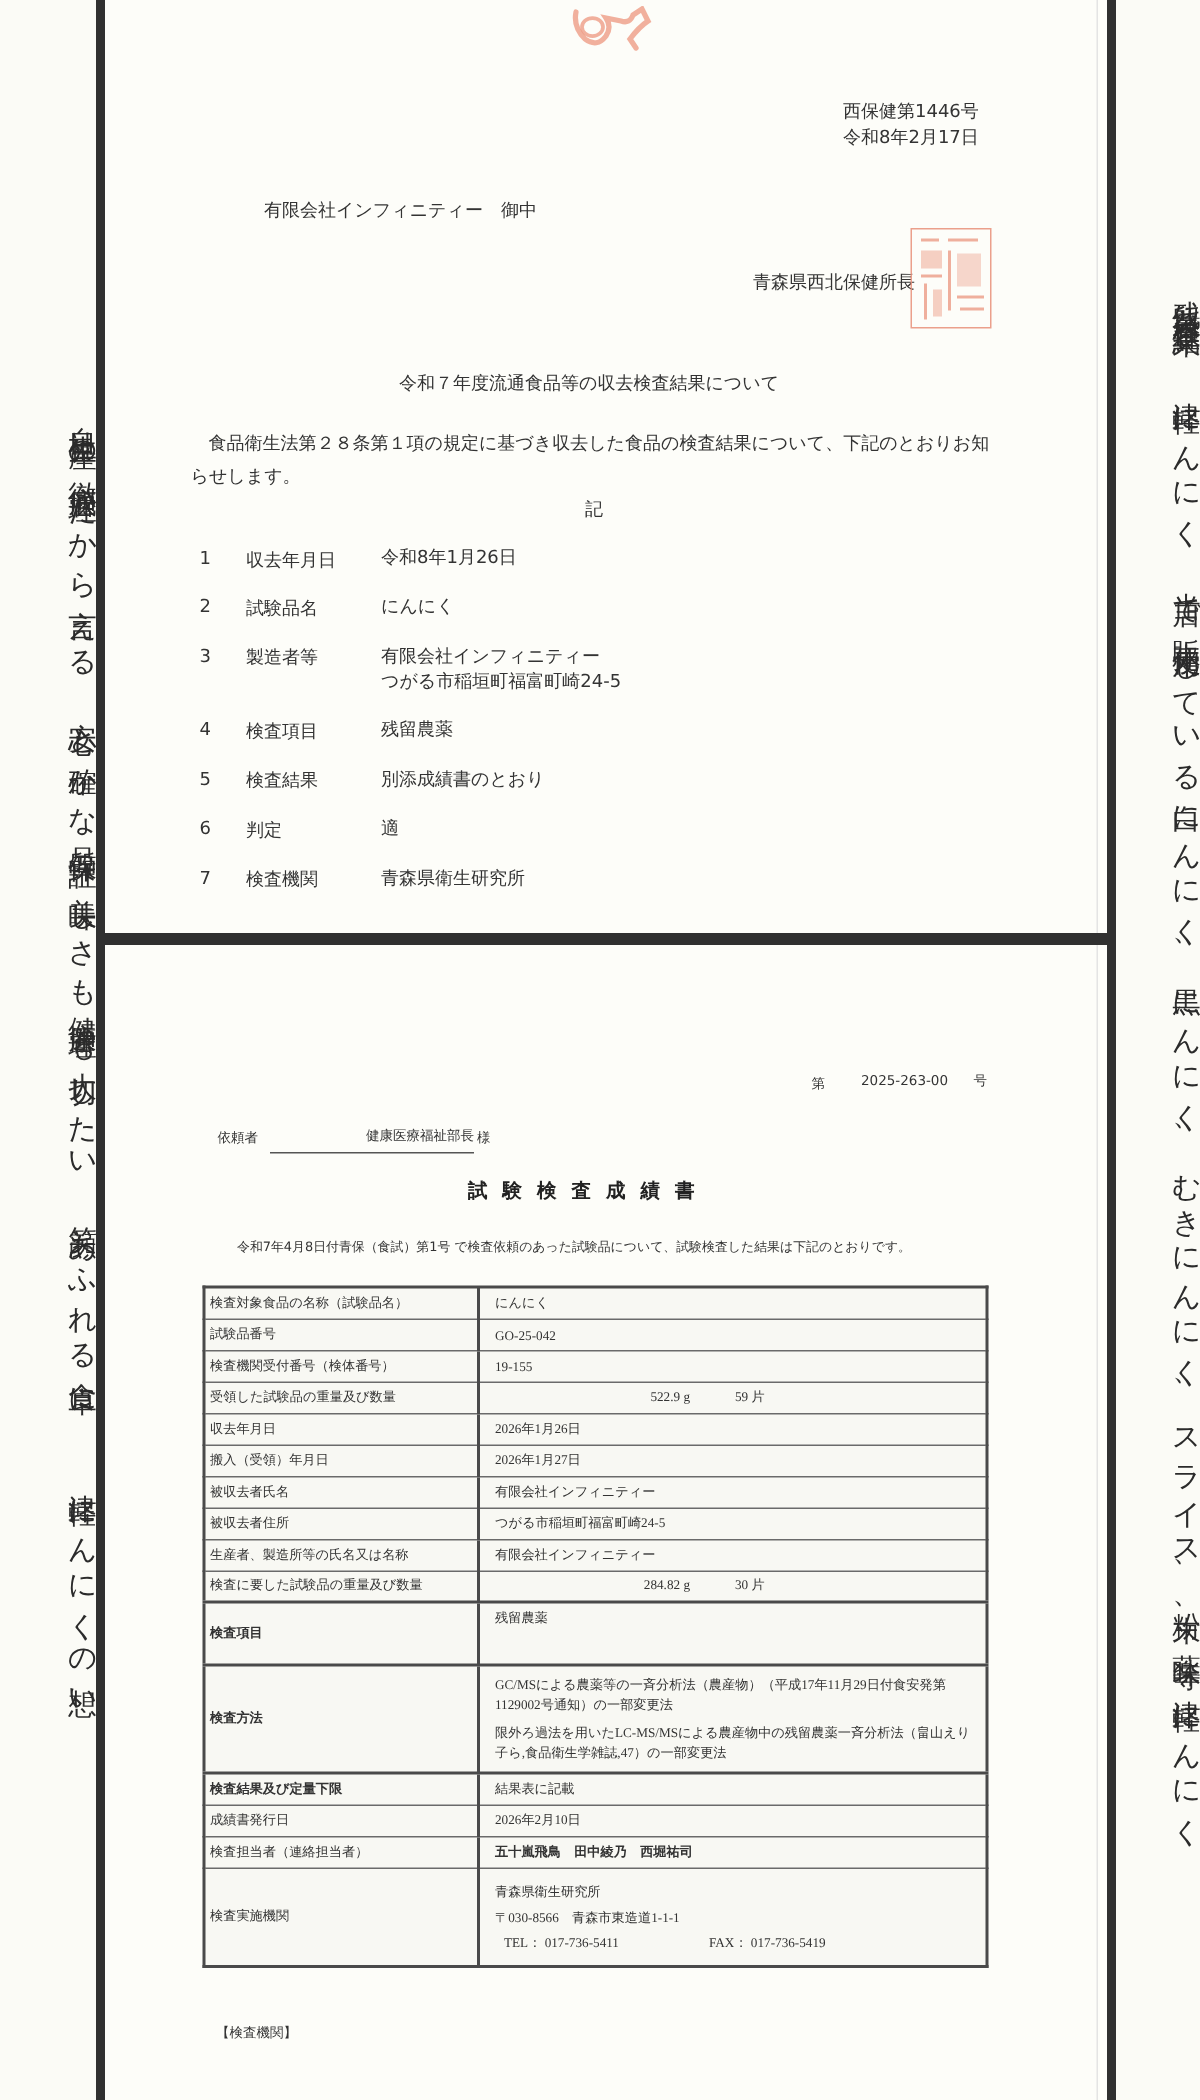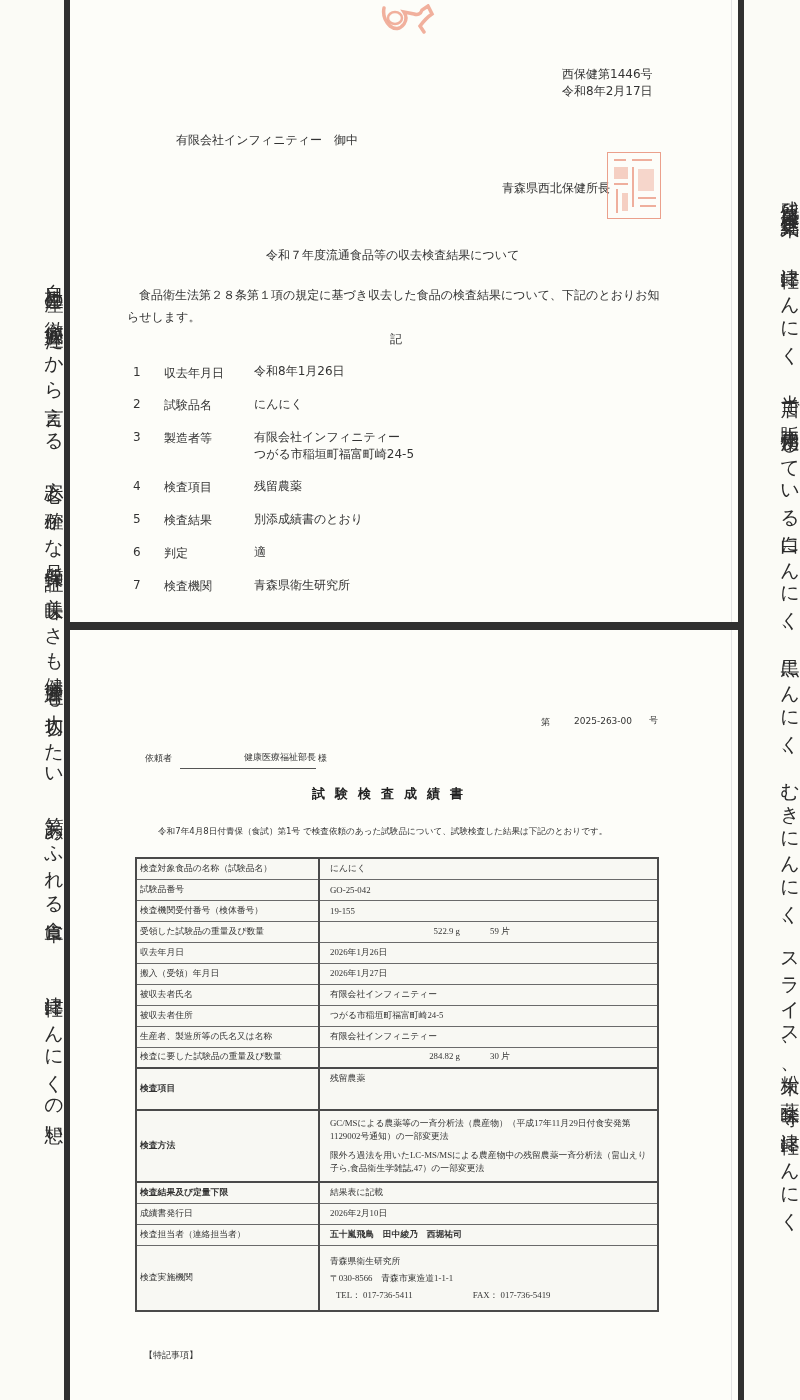--- a/index.html
+++ b/index.html
@@ -252,17 +252,17 @@
     <td class="k" style="height:66px">検査実施機関</td>
     <td class="v">
       <span class="addr-line">青森県衛生研究所</span>
       <span class="addr-line">〒030-8566　青森市東造道1-1-1</span>
       <span class="addr-line"><span class="tel">TEL： 017-736-5411</span><span class="fax">FAX： 017-736-5419</span></span>
     </td>
   </tr>
 </tbody>
   </table>
 
-<div class="special">【特記事項】</div>
+<div class="special">【検査機関】</div>
 
 <div class="side-col side-right">
   <span>残留農薬検査結果　　津軽にんにく　当店で販売使用している白にんにく、黒にんにく、むきにんにく、スライス、粉末、薬味等　津軽にんにく</span>
 </div>
 
 </body></html>

